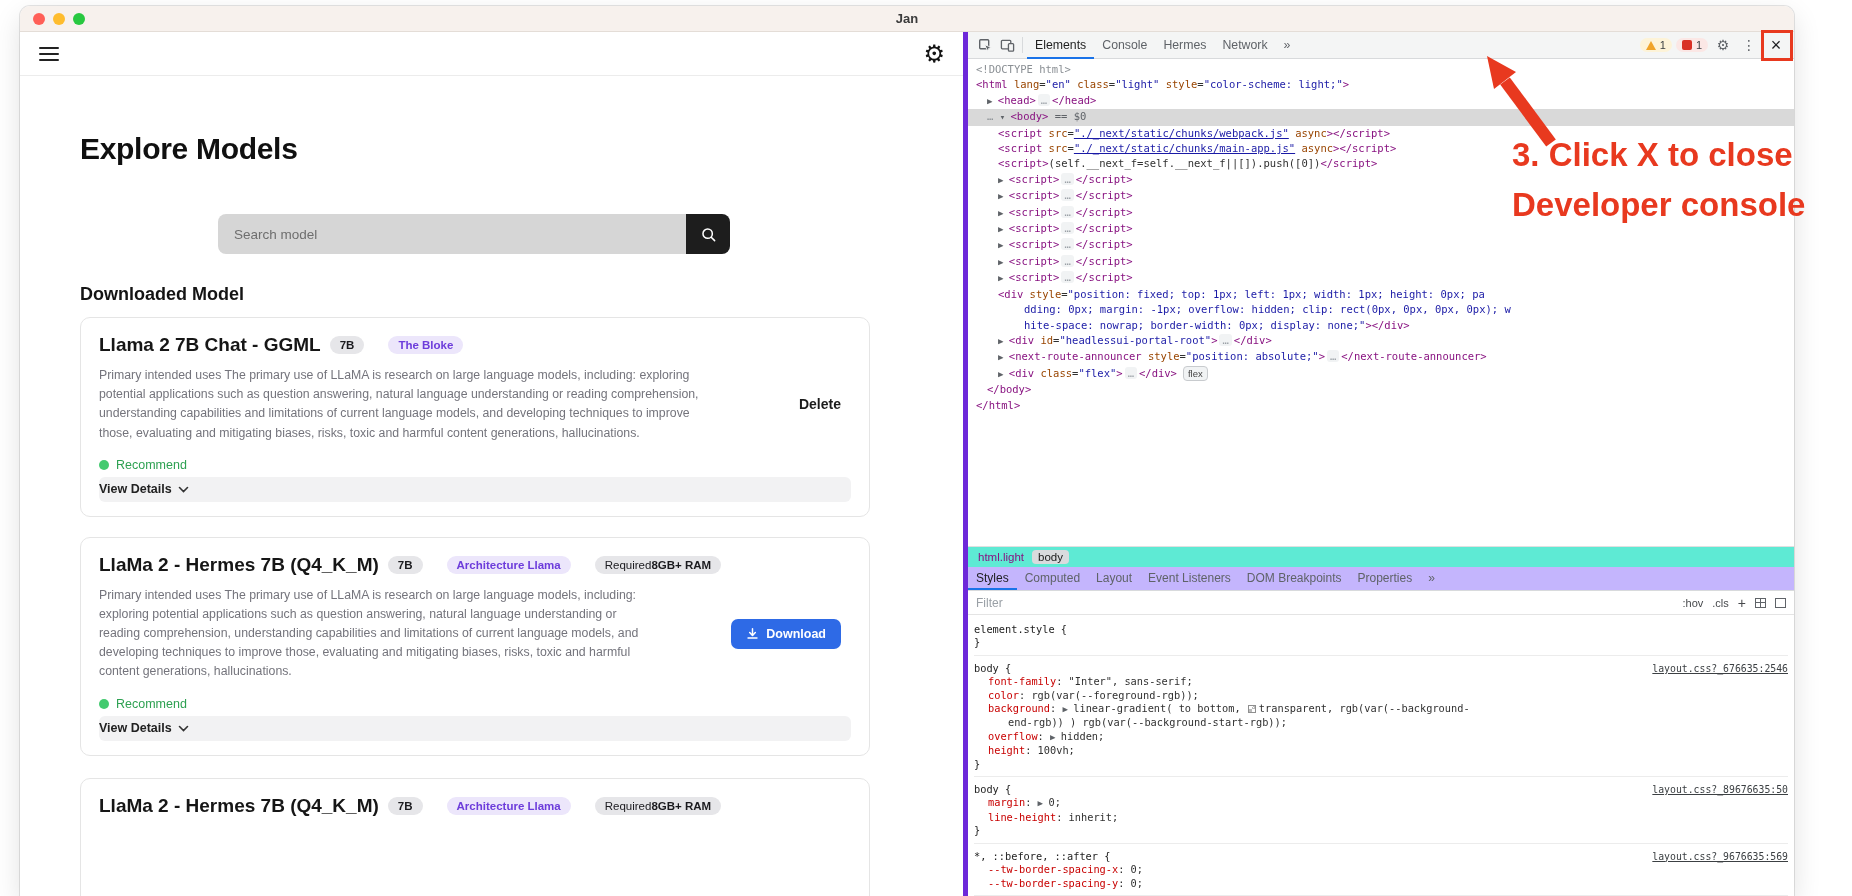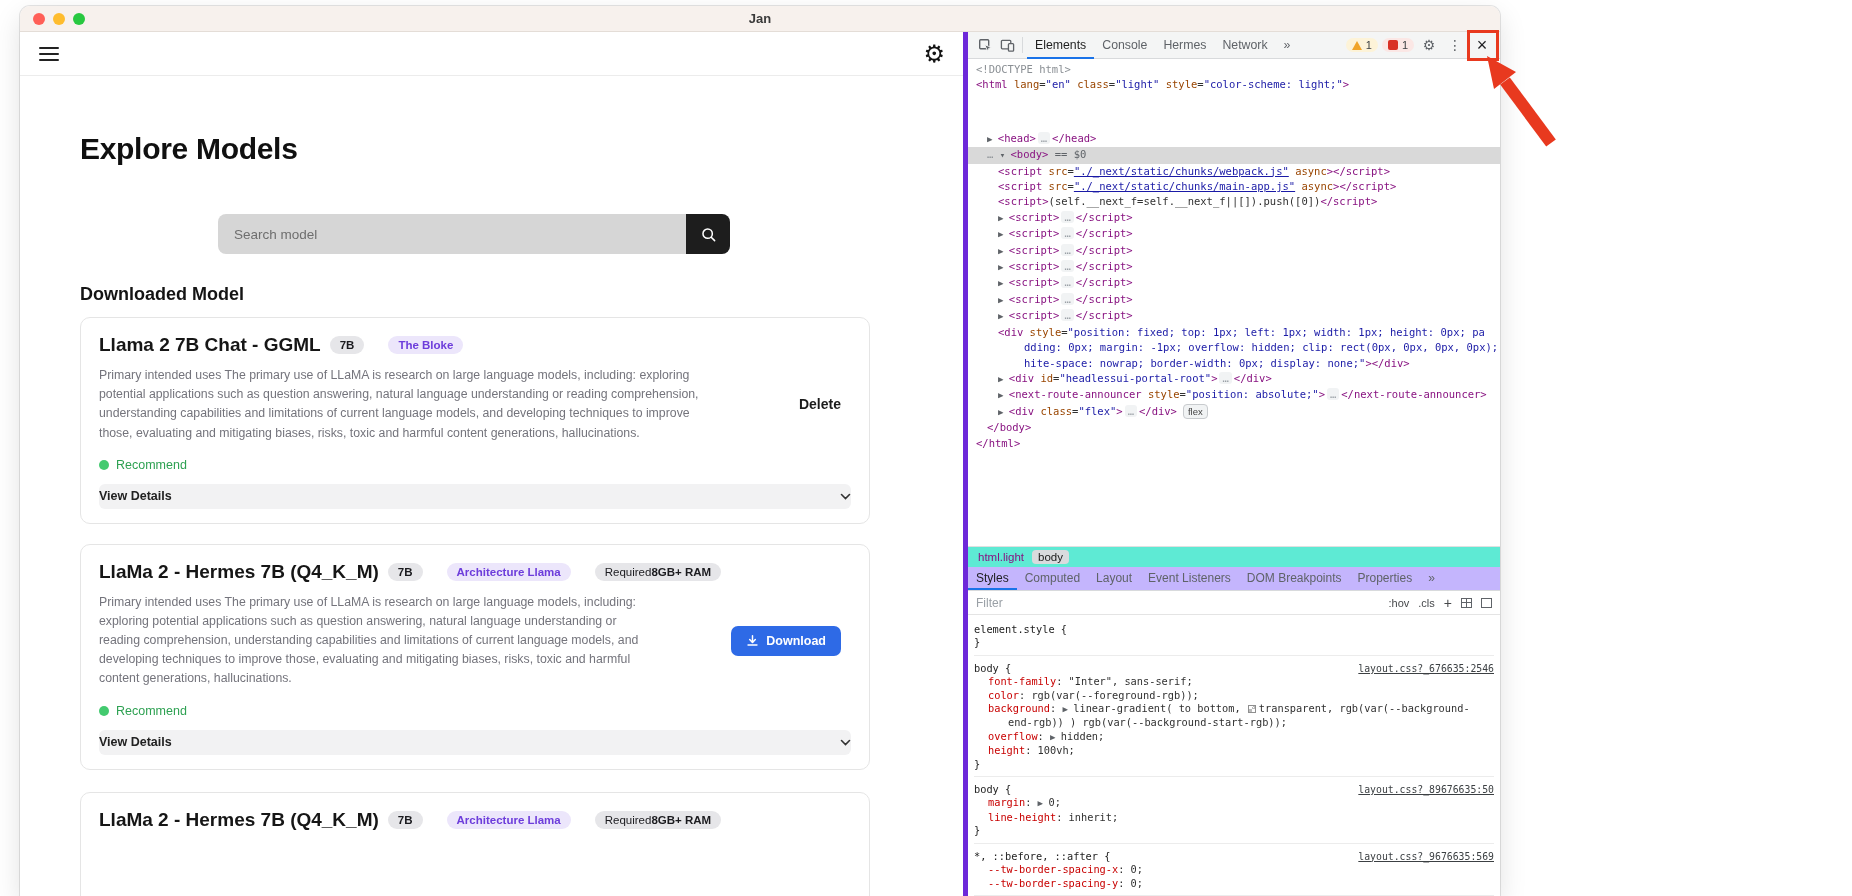--- a/index.html
+++ b/index.html
@@ -1,20 +1,20 @@
 <!DOCTYPE html>
 <html><head>
 <meta charset="utf-8">
 <style>
   *{margin:0;padding:0;box-sizing:border-box}
   html,body{background:#fff}
   .stage{position:relative;width:1852px;height:896px;background:#ffffff;overflow:hidden;
          font-family:"Liberation Sans",sans-serif;color:#111}
   
-  .window{position:absolute;left:20px;top:6px;width:1480px;height:890px;background:#fff;
+  .window{position:absolute;left:20px;top:6px;width:1774px;height:890px;background:#fff;
           border-radius:10px 10px 0 0;box-shadow:0 0 0 1px rgba(0,0,0,.10),0 10px 28px rgba(0,0,0,.12);
           display:flex;flex-direction:column;overflow:hidden}
   .titlebar{height:26px;background:#f7f1ed;border-bottom:1px solid #e4ddd7;display:flex;align-items:center;
             position:relative;flex:0 0 auto}
   .lights{display:flex;gap:8px;margin-left:13px;z-index:2}
   .light{width:12px;height:12px;border-radius:50%;cursor:pointer}
   .light.red{background:#ff5f57}.light.yellow{background:#febc2e}.light.green{background:#28c840}
   .win-title{position:absolute;left:0;right:0;text-align:center;font-size:13px;font-weight:700;color:#3b3b3b}
   .win-body{flex:1;display:flex;min-height:0}
   
@@ -48,22 +48,22 @@
   .desc-row{display:flex;margin-top:10px}
   .card-desc{width:618px;font-size:12.3px;line-height:1.56;color:#74747c}
   .card2 .card-desc{width:556px}
   .action-area{margin-left:auto;align-self:center;margin-right:10px}
   .delete-btn{font-size:14px;font-weight:600;color:#1c1c1c;background:none;border:none;cursor:pointer;font-family:inherit}
   .download-btn{display:inline-flex;align-items:center;gap:7px;background:#2e6ae6;color:#fff;font-size:12.5px;
                 font-weight:600;border:none;border-radius:7px;padding:8px 15px;cursor:pointer;font-family:inherit}
   .recommend-row{margin-top:15px;display:flex;align-items:center;gap:7px}
   .rec-dot{width:10px;height:10px;border-radius:50%;background:#43ca6f}
   .rec-label{font-size:12.5px;color:#2ea152;font-weight:500}
-  .view-details{margin-top:12px;height:25px;background:#f2f2f3;border:none;border-radius:6px;width:100%;
-                display:flex;align-items:center;justify-content:space-between;gap:6px;font-size:12.5px;font-weight:600;
+  .view-details{margin-top:5px;height:25px;background:#f2f2f3;border:none;border-radius:6px;width:100%;
+                display:flex;align-items:center;justify-content:flex-start;gap:6px;font-size:12.5px;font-weight:600;
                 color:#222;cursor:pointer;font-family:inherit}
   
   .devtools{flex:1;border-left:5px solid #6d28d9;display:flex;flex-direction:column;min-width:0;background:#fff}
   .dt-toolbar{height:27px;flex:0 0 auto;display:flex;align-items:center;background:#f4f5f5;
               border-bottom:1px solid #d8dadc;padding:0 4px 0 6px;position:relative}
   .dt-iconbtn{width:22px;height:22px;display:flex;align-items:center;justify-content:center;color:#5f6368;
               cursor:pointer;font-family:"DejaVu Sans",sans-serif;font-size:14px}
   .dt-sep{width:1px;height:16px;background:#d8dadc;margin:0 4px}
   .dt-tab{padding:0 8px;height:27px;line-height:26px;font-size:12.3px;color:#5f6368;cursor:pointer;white-space:nowrap}
   .dt-tab.active{color:#1f1f1f;box-shadow:inset 0 -2px 0 #1a73e8}
@@ -293,21 +293,21 @@
             <span class="dt-iconbtn">⚙</span>
             <span class="dt-iconbtn">⋮</span>
             <span class="dt-close">×</span>
           </div>
           <span class="red-box"></span>
         </div>
 
         <div class="dom-tree">
             <div class="dom-line" style="padding-left: 8px;"><span class="tk-g">&lt;!DOCTYPE html&gt;</span></div>
             <div class="dom-line" style="padding-left: 8px;"><span class="tk-t">&lt;html </span><span class="tk-a">lang</span><span class="tk-p">=</span><span class="tk-v">"en"</span><span class="tk-p"> </span><span class="tk-a">class</span><span class="tk-p">=</span><span class="tk-v">"light"</span><span class="tk-p"> </span><span class="tk-a">style</span><span class="tk-p">=</span><span class="tk-v">"color-scheme: light;"</span><span class="tk-t">&gt;</span></div>
-            <div class="dom-line" style="padding-left: 19px; margin-top: 38px;"><span class="tk-w">▶ </span><span class="tk-t">&lt;head&gt;</span><span class="tk-e">…</span><span class="tk-t">&lt;/head&gt;</span></div>
+            <div class="dom-line" style="padding-left: 19px;"><span class="tk-w">▶ </span><span class="tk-t">&lt;head&gt;</span><span class="tk-e">…</span><span class="tk-t">&lt;/head&gt;</span></div>
             <div class="dom-line sel" style="padding-left: 19px;"><span class="tk-g">… </span><span class="tk-w">▾ </span><span class="tk-t">&lt;body&gt;</span><span class="tk-q"> == $0</span></div>
             <div class="dom-line" style="padding-left: 30px;"><span class="tk-t">&lt;script </span><span class="tk-a">src</span><span class="tk-p">=</span><span class="tk-l">"./_next/static/chunks/webpack.js"</span><span class="tk-p"> </span><span class="tk-a">async</span><span class="tk-t">&gt;&lt;/script&gt;</span></div>
             <div class="dom-line" style="padding-left: 30px;"><span class="tk-t">&lt;script </span><span class="tk-a">src</span><span class="tk-p">=</span><span class="tk-l">"./_next/static/chunks/main-app.js"</span><span class="tk-p"> </span><span class="tk-a">async</span><span class="tk-t">&gt;&lt;/script&gt;</span></div>
             <div class="dom-line" style="padding-left: 30px;"><span class="tk-t">&lt;script&gt;</span><span class="tk-p">(self.__next_f=self.__next_f||[]).push([0])</span><span class="tk-t">&lt;/script&gt;</span></div>
             <div class="dom-line" style="padding-left: 30px;"><span class="tk-w">▶ </span><span class="tk-t">&lt;script&gt;</span><span class="tk-e">…</span><span class="tk-t">&lt;/script&gt;</span></div>
             <div class="dom-line" style="padding-left: 30px;"><span class="tk-w">▶ </span><span class="tk-t">&lt;script&gt;</span><span class="tk-e">…</span><span class="tk-t">&lt;/script&gt;</span></div>
             <div class="dom-line" style="padding-left: 30px;"><span class="tk-w">▶ </span><span class="tk-t">&lt;script&gt;</span><span class="tk-e">…</span><span class="tk-t">&lt;/script&gt;</span></div>
             <div class="dom-line" style="padding-left: 30px;"><span class="tk-w">▶ </span><span class="tk-t">&lt;script&gt;</span><span class="tk-e">…</span><span class="tk-t">&lt;/script&gt;</span></div>
             <div class="dom-line" style="padding-left: 30px;"><span class="tk-w">▶ </span><span class="tk-t">&lt;script&gt;</span><span class="tk-e">…</span><span class="tk-t">&lt;/script&gt;</span></div>
             <div class="dom-line" style="padding-left: 30px;"><span class="tk-w">▶ </span><span class="tk-t">&lt;script&gt;</span><span class="tk-e">…</span><span class="tk-t">&lt;/script&gt;</span></div>
@@ -385,13 +385,17 @@
             </div>
           </div>
       </aside>
     </div>
   </div>
 
   <svg class="anno-arrow">
     <line x1="1551" y1="143" x2="1505" y2="81" stroke="#e8391f" stroke-width="12"></line>
     <polygon points="1487,56 1516,72 1494,89" fill="#e8391f"></polygon>
   </svg>
+  <div class="annotation-text">
+    <div>3. Click X to close</div>
+    <div>Developer console</div>
+  </div>
 </div>
 
 </body></html>

